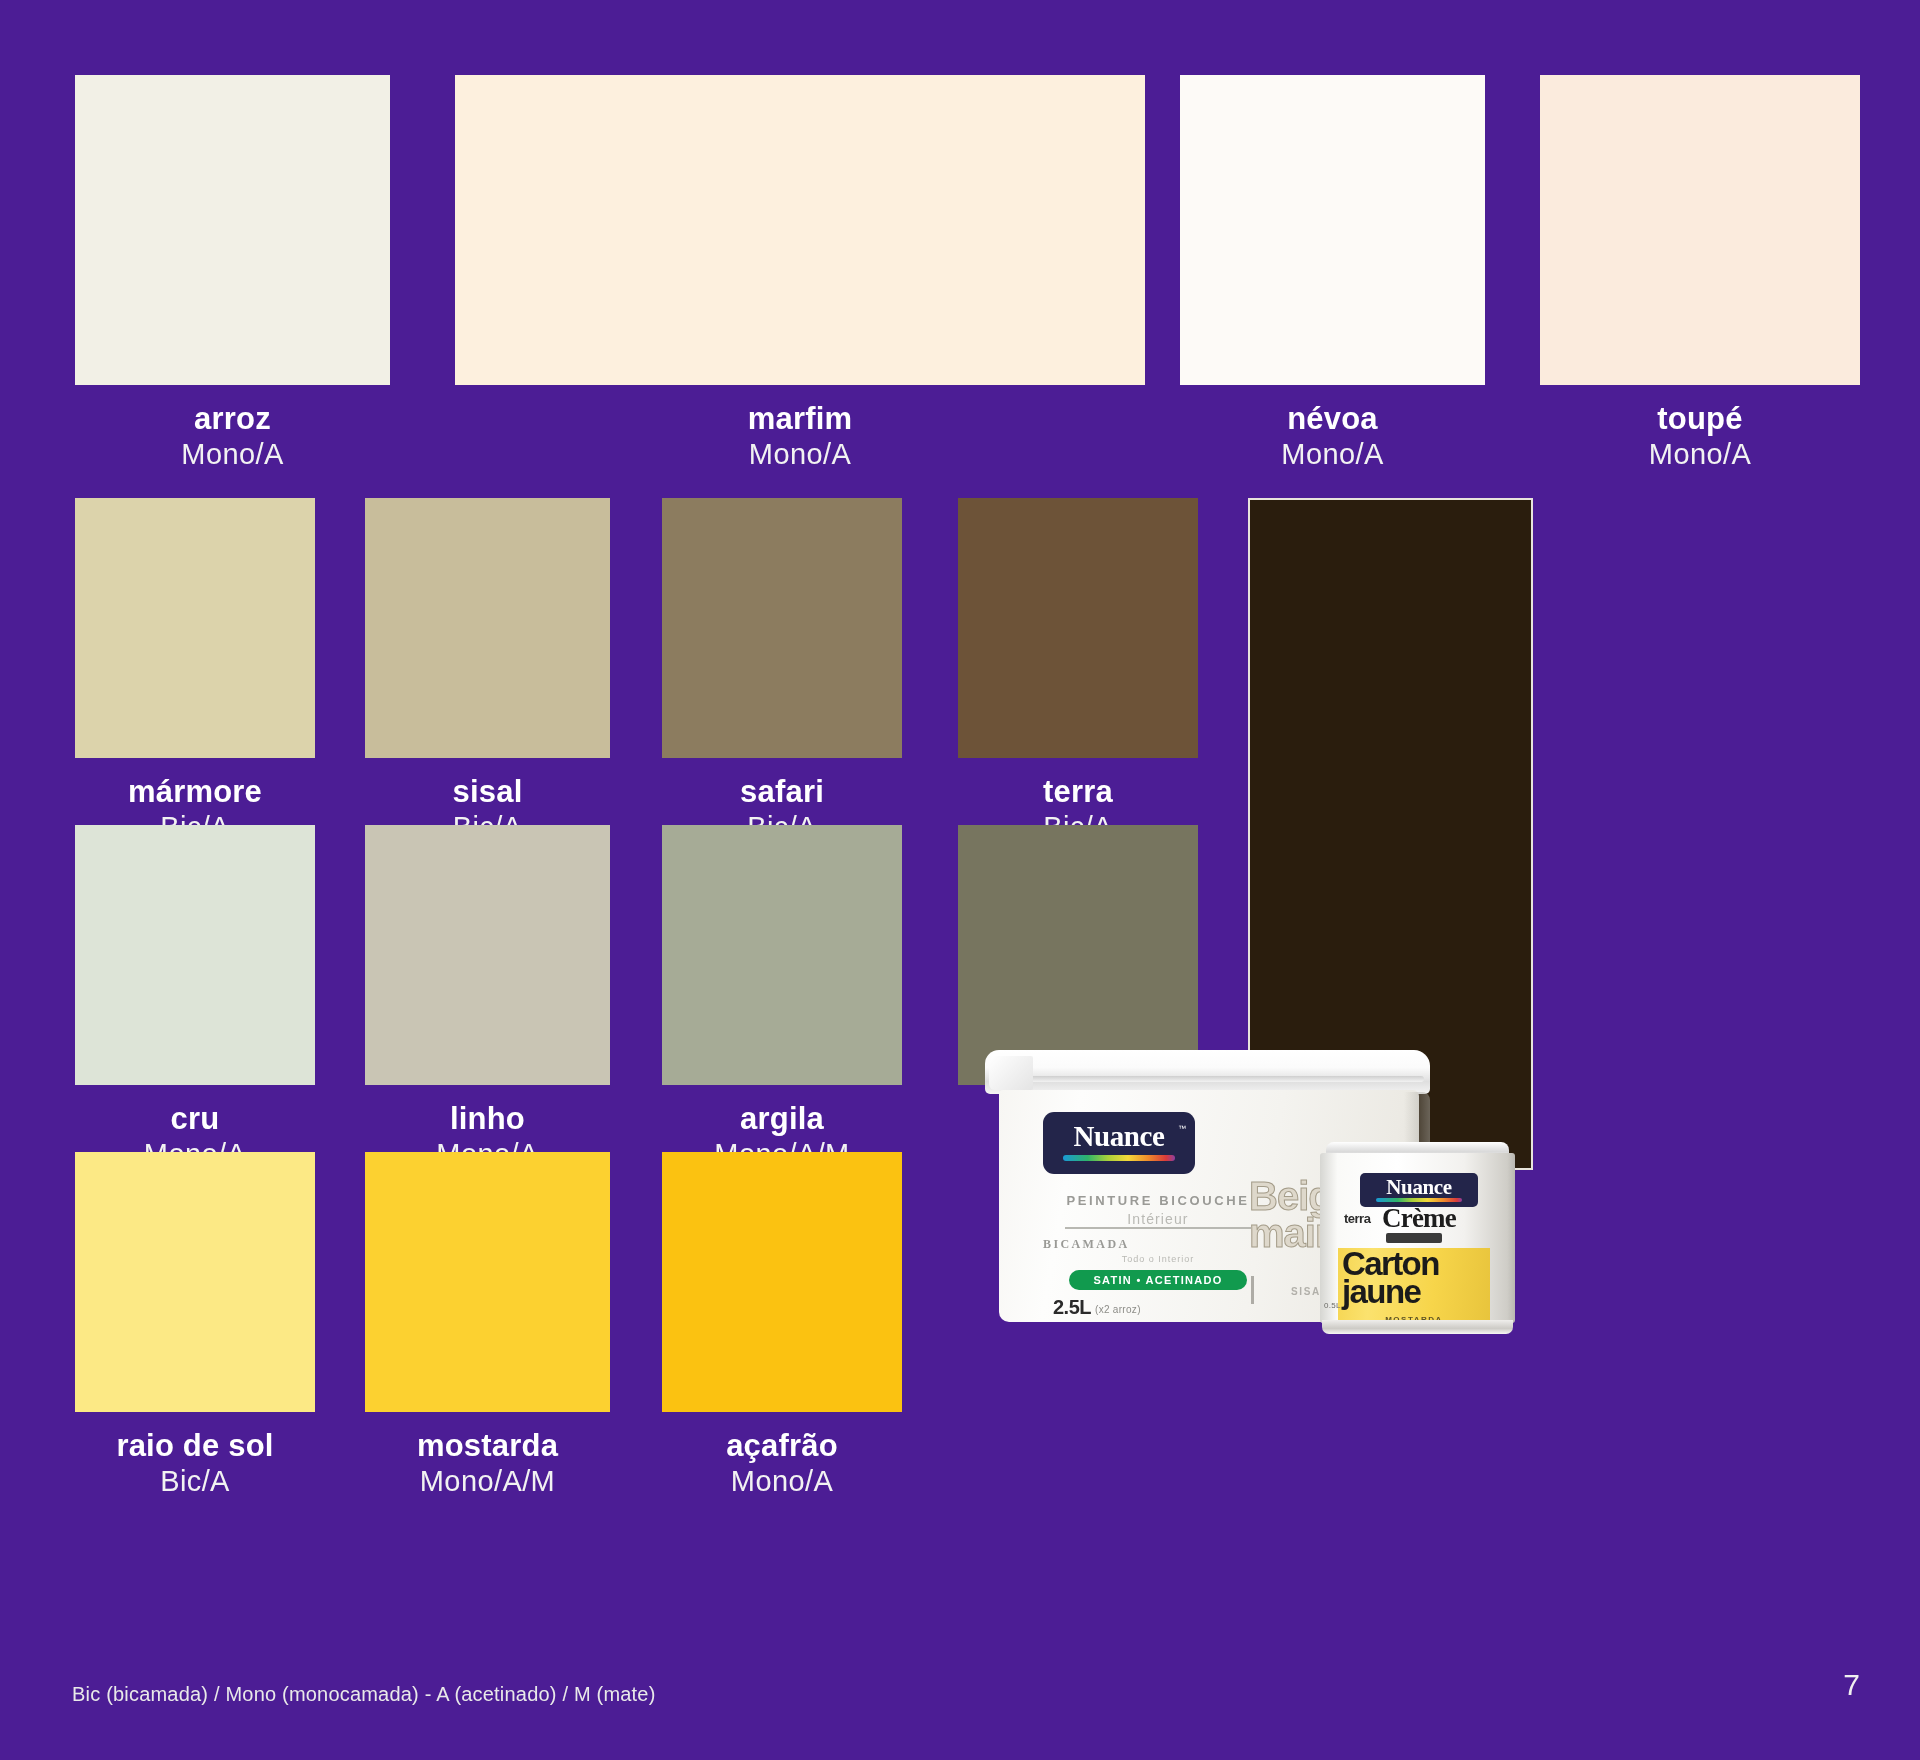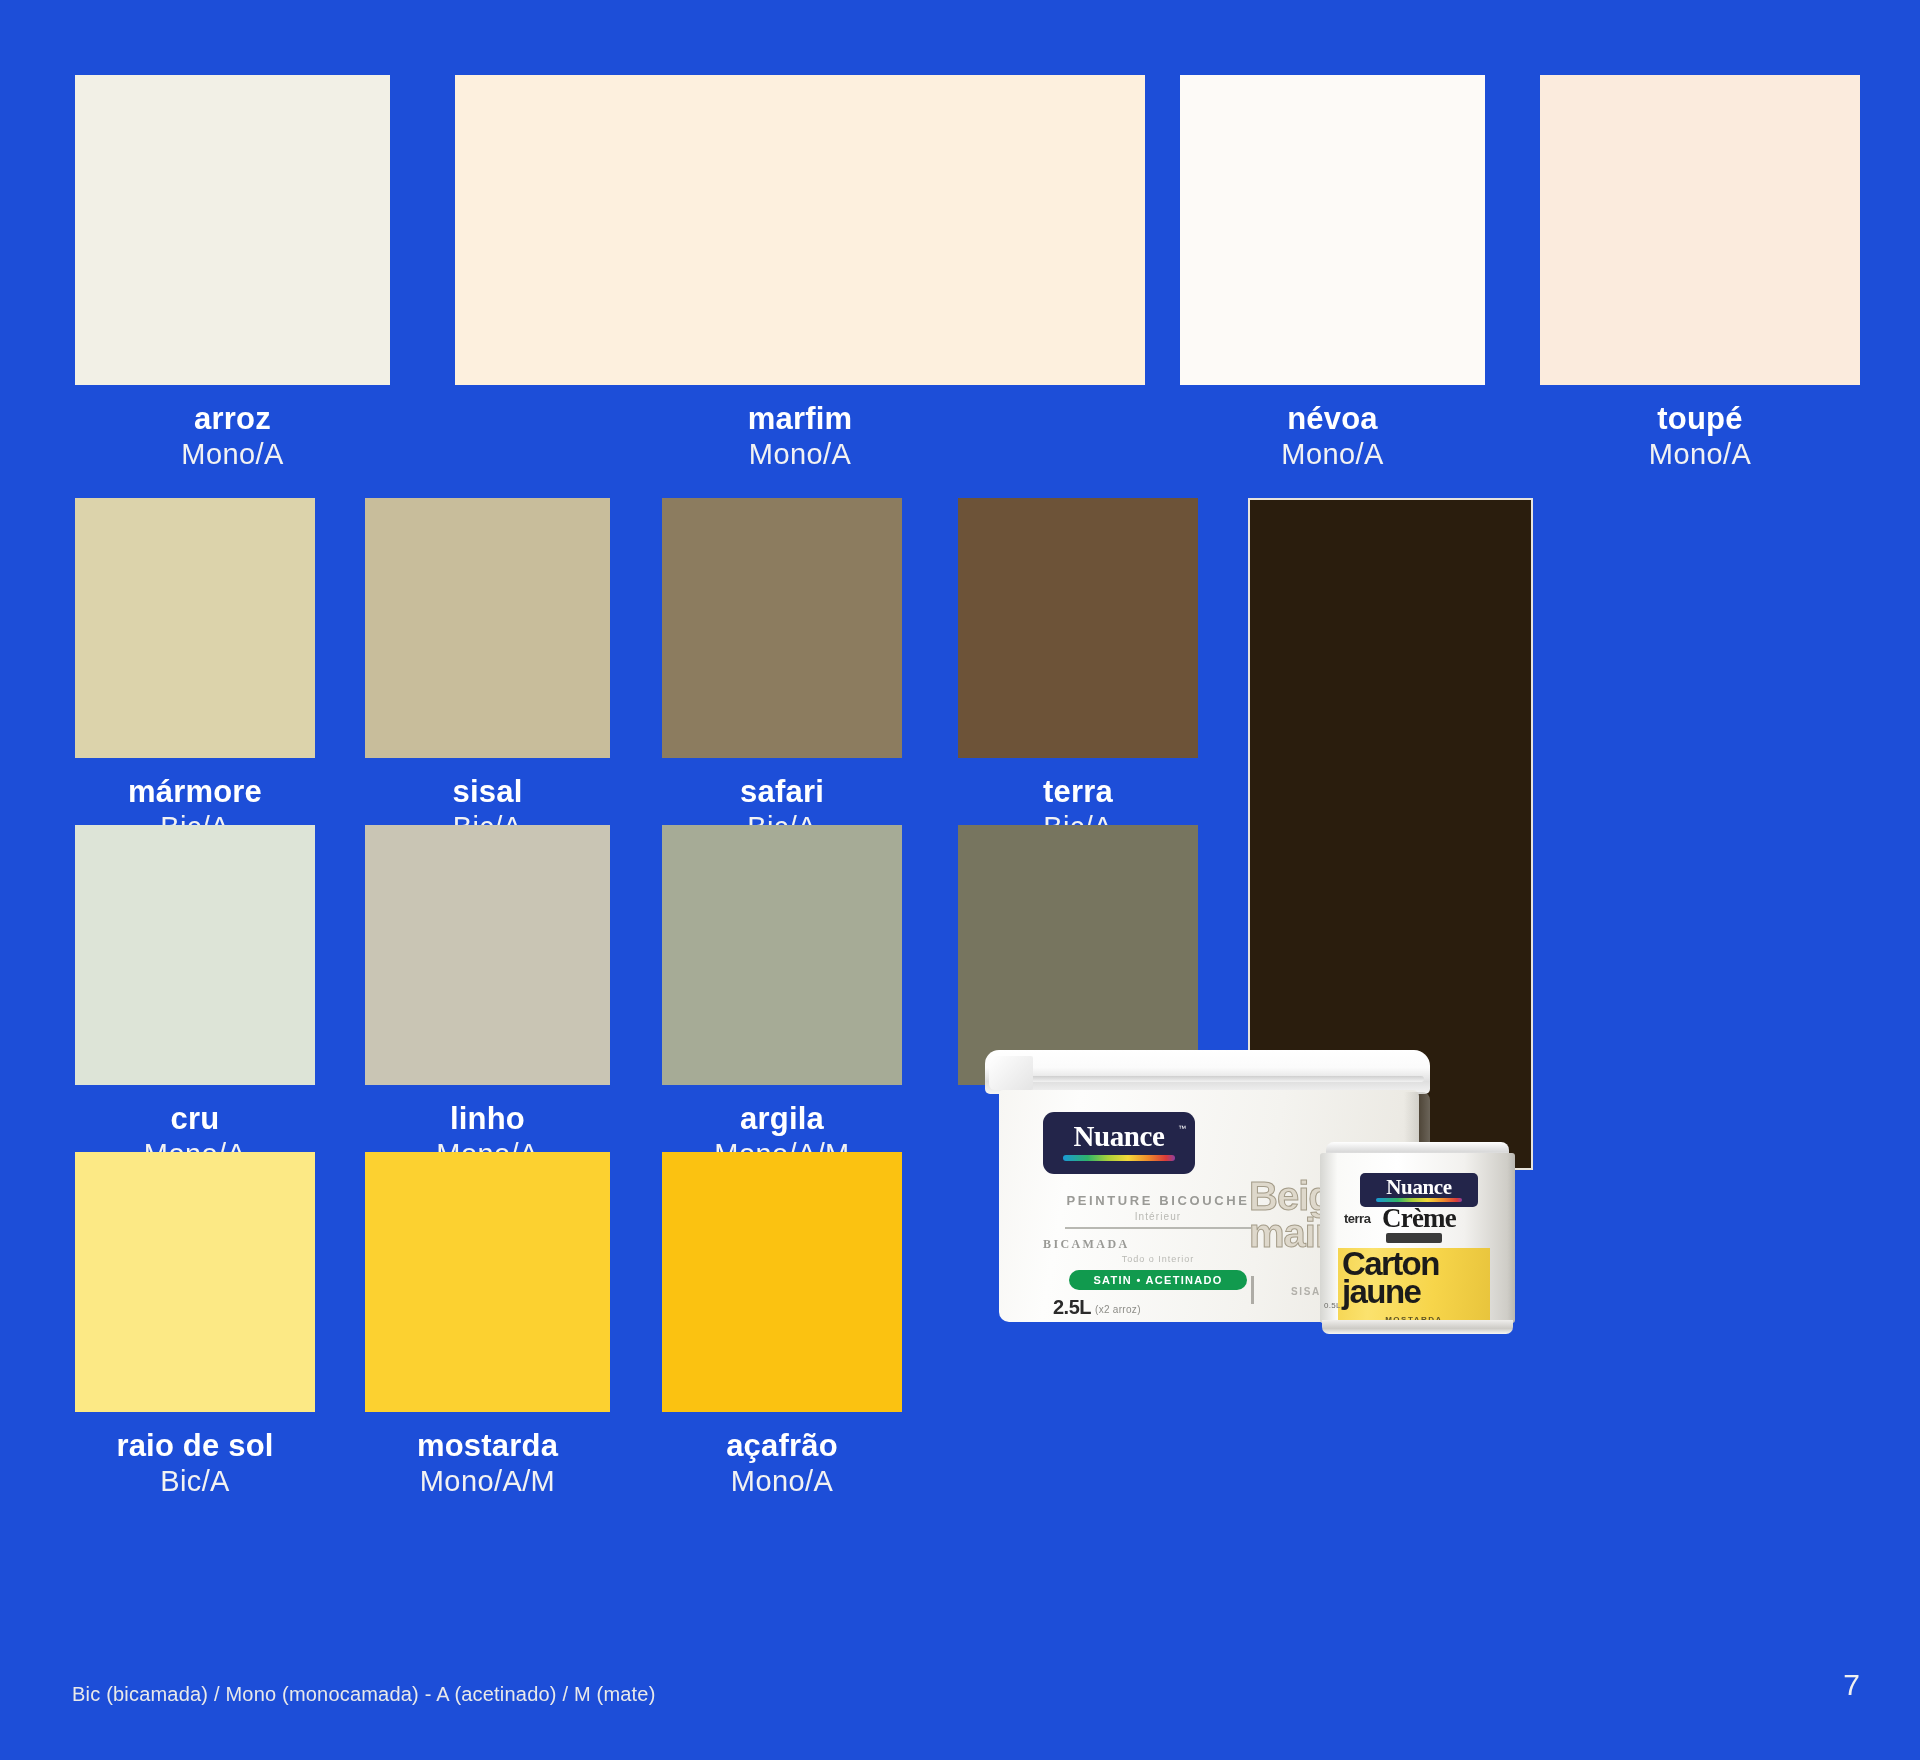--- a/index.html
+++ b/index.html
@@ -5,21 +5,21 @@
   * { margin:0; padding:0; box-sizing:border-box; }
   html,body {
     width:1920px; height:1760px;
     background:#000000;
     font-family:"Liberation Sans", sans-serif;
     overflow:hidden;
   }
   #page {
     position:relative;
     width:1920px; height:1760px;
-    background:#1d4ed8;
+    background:#4c1d95;
   }
 
   
   .cell { position:absolute; }
   .chip {
     position:absolute; left:0; top:0;
     width:100%;
     display:block;
   }
   .chip.bordered { border:2px solid #e8e4dc; }
@@ -141,21 +141,21 @@
   .pk-line1 {
     position:absolute; left:44px; top:103px;
     width:230px;
     color:#9a9a96; font-size:13px;
     letter-spacing:2.6px; font-weight:700;
     text-align:center;
   }
   .pk-line1sub {
     position:absolute; left:44px; top:121px;
     width:230px;
-    color:#b9b9b4; font-size:10px;
+    color:#b9b9b4; font-size:14px;
     letter-spacing:1.1px;
     text-align:center;
   }
   .pk-rule {
     position:absolute; left:66px; top:137px;
     width:186px; height:2px;
     background:#b8b8b2;
   }
   .pk-line2 {
     position:absolute; left:44px; top:147px;

